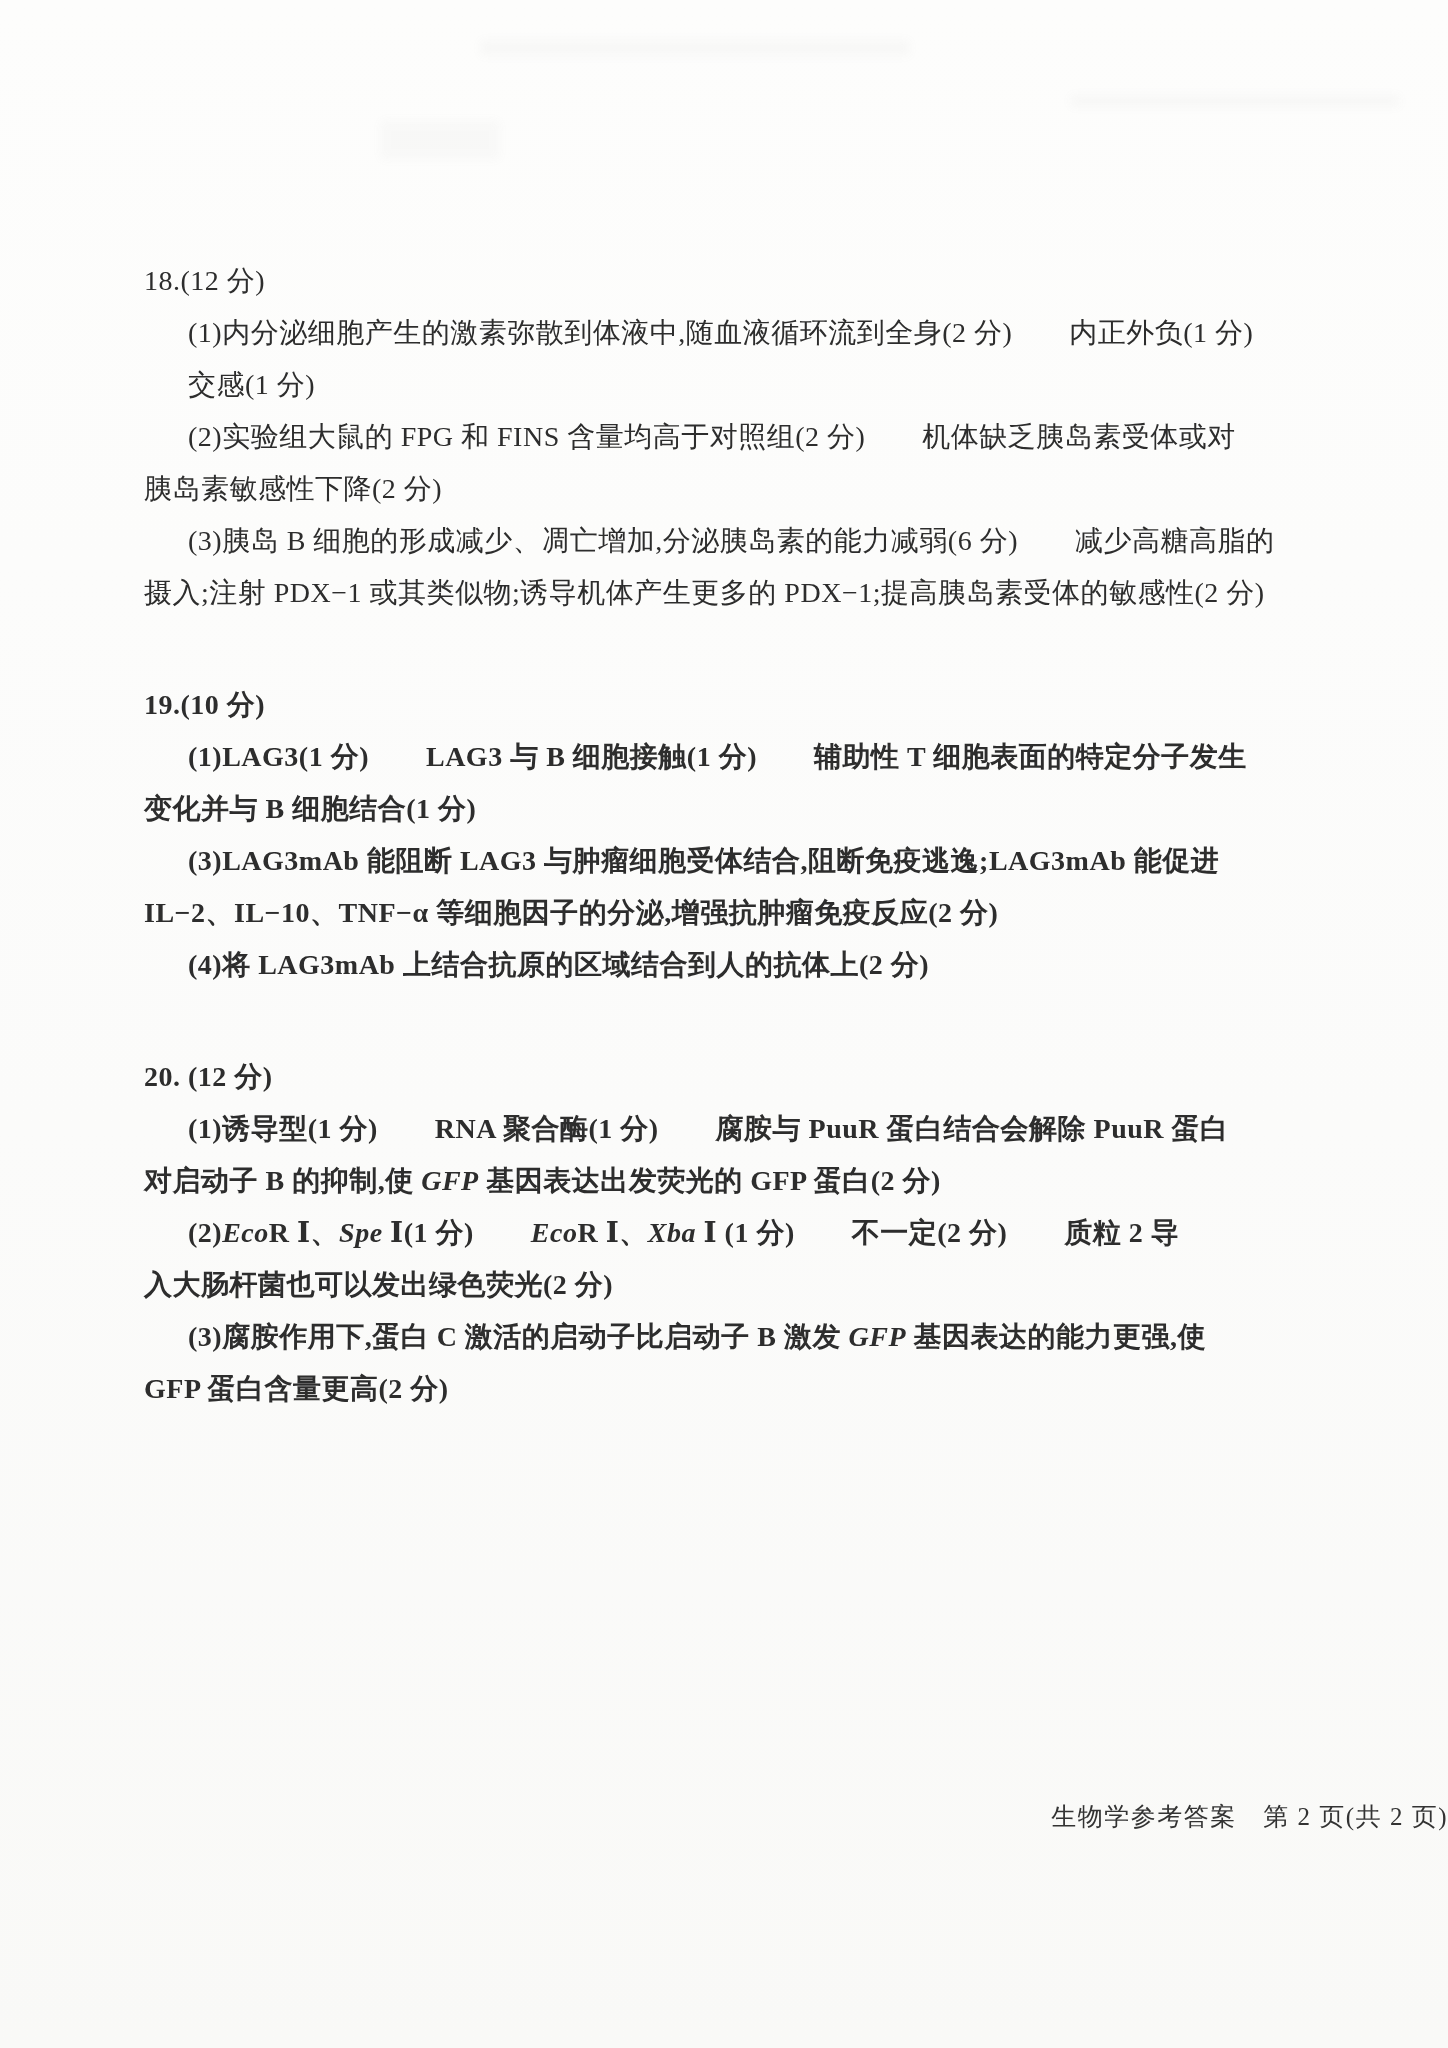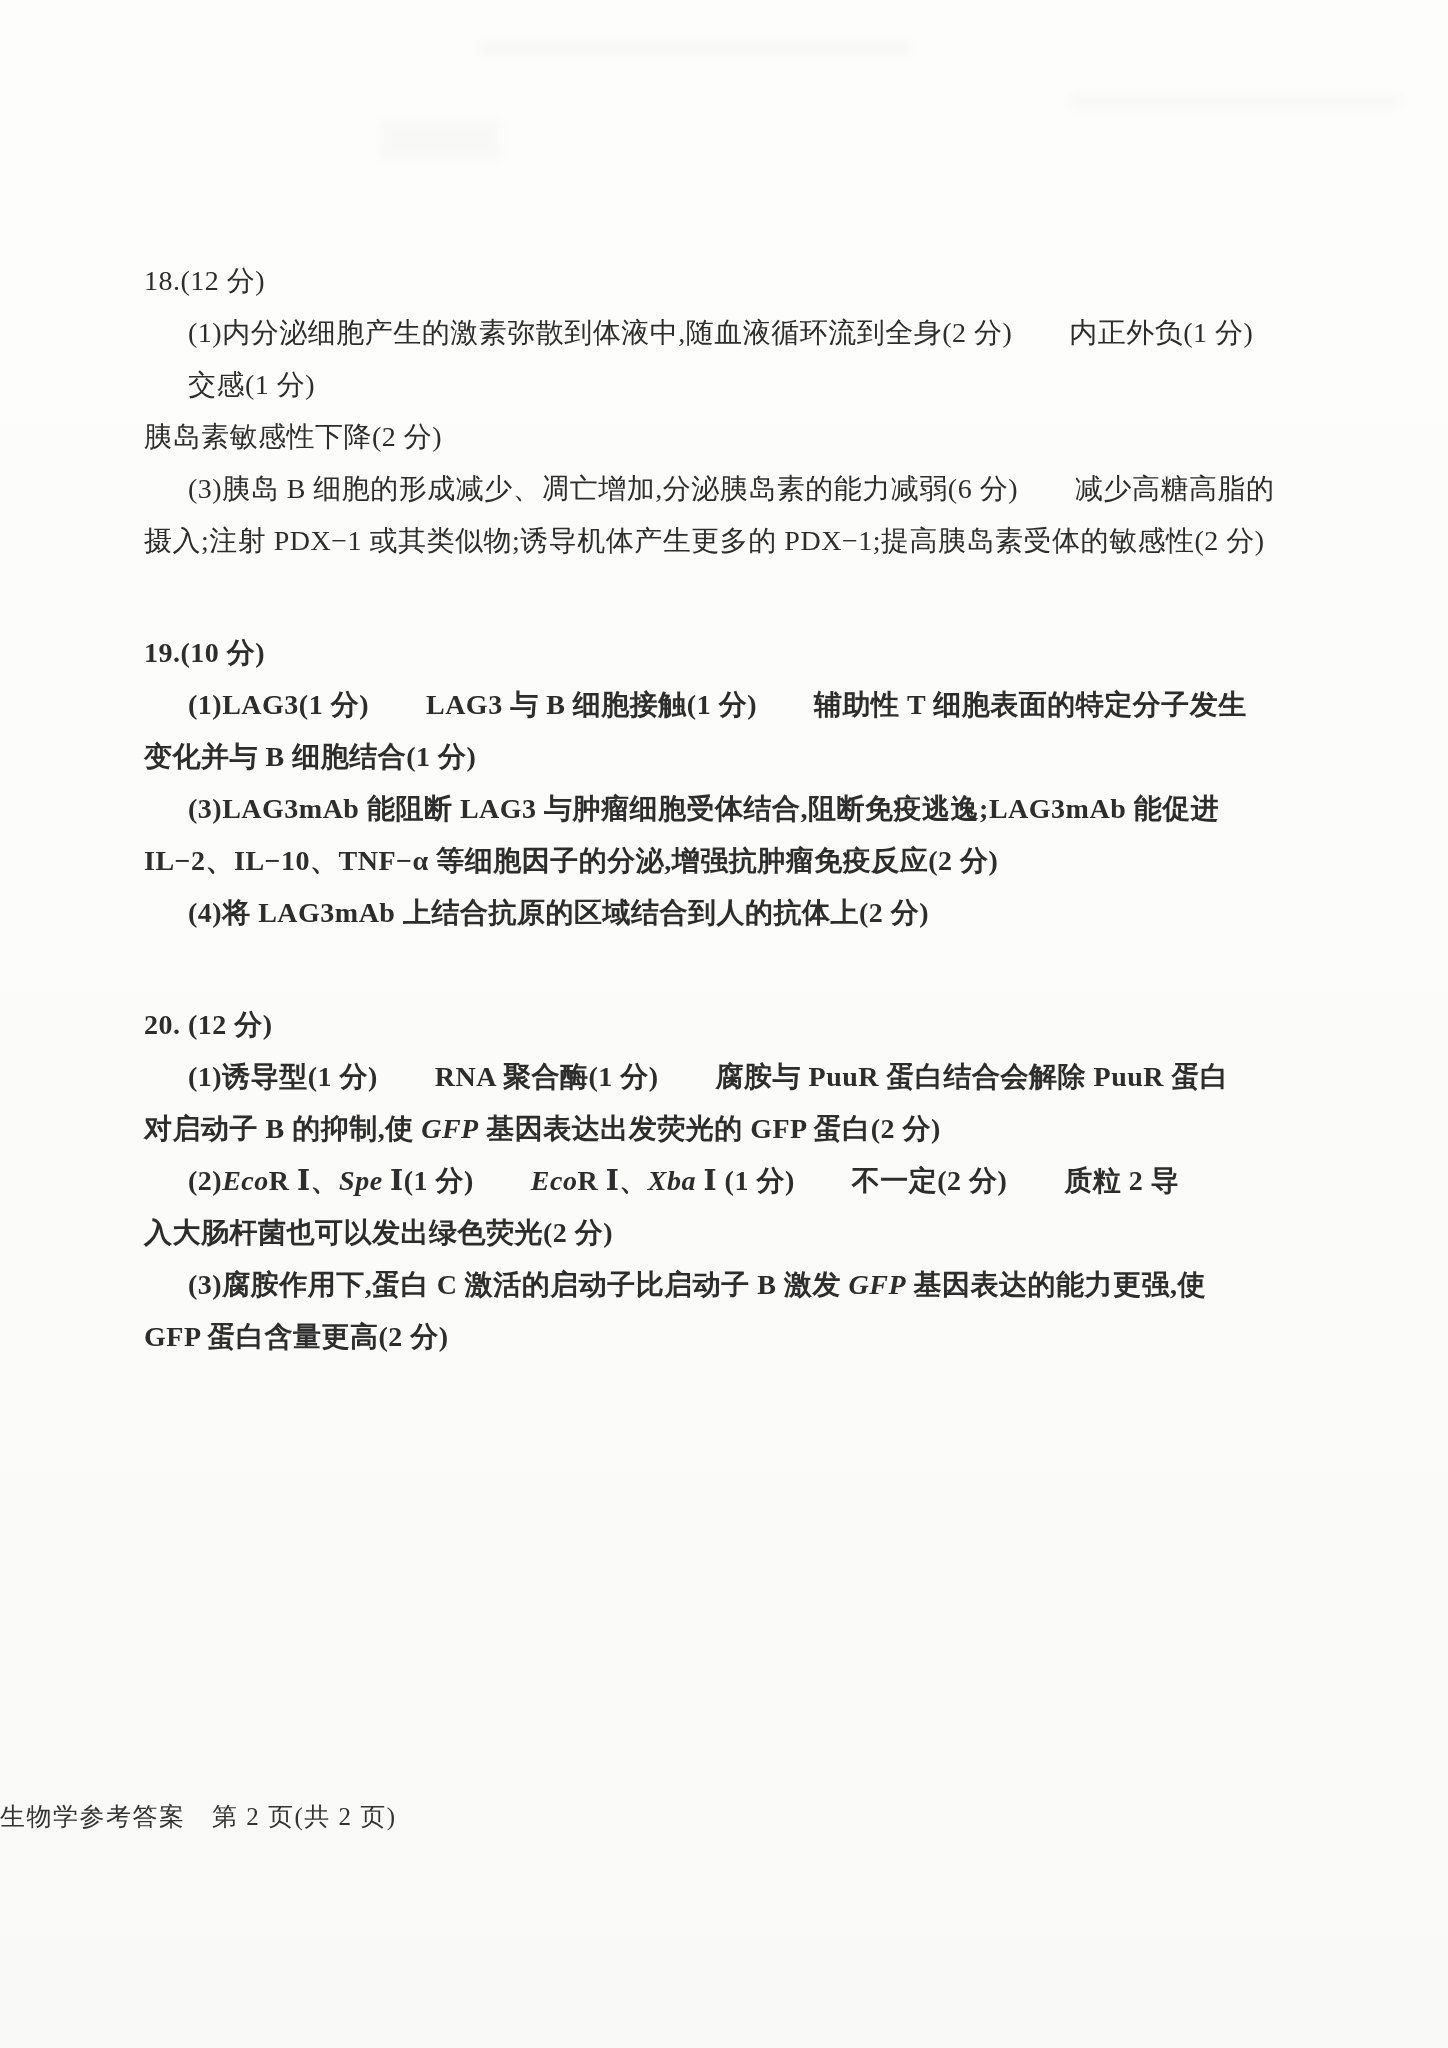--- a/index.html
+++ b/index.html
@@ -29,40 +29,41 @@
     font-size:28px; line-height:52px;
     letter-spacing:0.5px;
   }
   .section + .section { margin-top:60px;font-weight:bold; }
   .line { white-space:nowrap; }
   .line.indent { padding-left:44px; }
   .it { font-style:italic; }
 
   .footer {
     position:absolute; left:0; top:1800px; width:100%;
-    text-align:left; font-size:25px; color:#333;
+    text-align:right; font-size:25px; color:#333;
     letter-spacing:1.5px;
   }
 </style>
 </head>
 <body>
 
 <div class="page">
 
   <div class="ghost g1"></div>
   <div class="ghost g2"></div>
   <div class="ghost g3"></div>
 
   <div class="content">
 
     <section class="section">
       <div class="line heading">18.(12 分)</div>
       <div>
           <div class="line indent"><span>(1)内分泌细胞产生的激素弥散到体液中,随血液循环流到全身(2 分)　　内正外负(1 分)</span></div>
           <div class="line indent"><span>交感(1 分)</span></div>
+          <div class="line indent"><span>(2)实验组大鼠的 FPG 和 FINS 含量均高于对照组(2 分)　　机体缺乏胰岛素受体或对</span></div>
           <div class="line"><span>胰岛素敏感性下降(2 分)</span></div>
           <div class="line indent"><span>(3)胰岛 B 细胞的形成减少、凋亡增加,分泌胰岛素的能力减弱(6 分)　　减少高糖高脂的</span></div>
           <div class="line"><span>摄入;注射 PDX−1 或其类似物;诱导机体产生更多的 PDX−1;提高胰岛素受体的敏感性(2 分)</span></div>
         </div>
     </section>
 
     <section class="section">
       <div class="line heading">19.(10 分)</div>
       <div>
           <div class="line indent"><span>(1)LAG3(1 分)　　LAG3 与 B 细胞接触(1 分)　　辅助性 T 细胞表面的特定分子发生</span></div>

